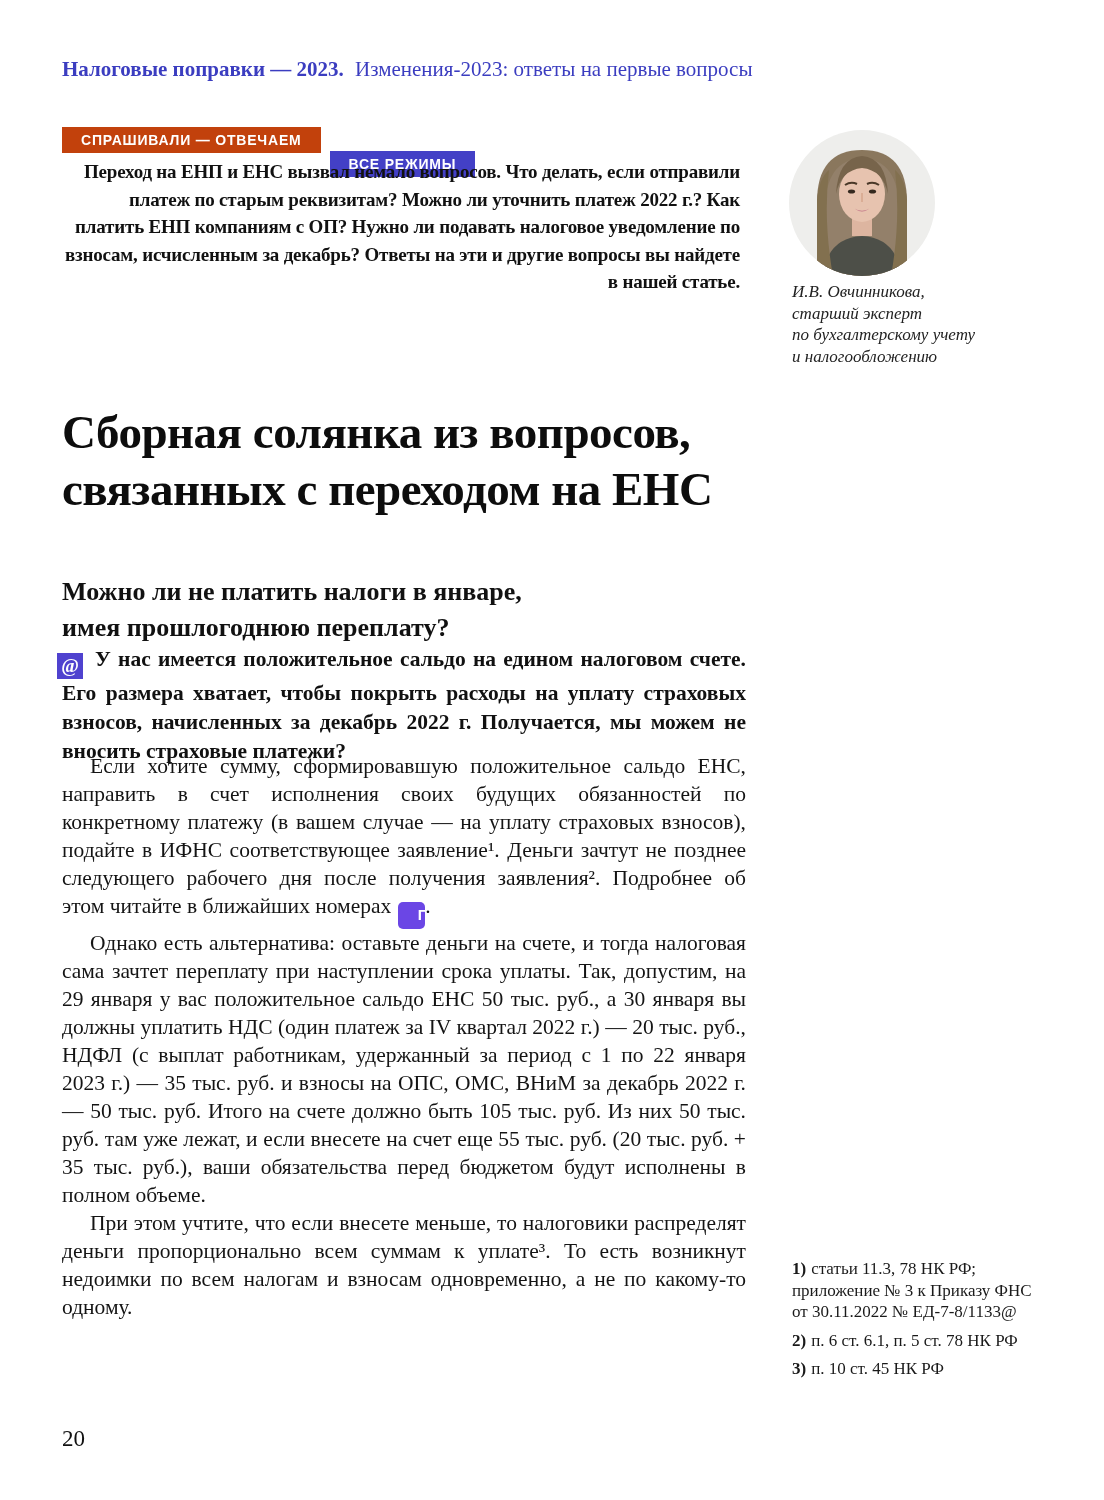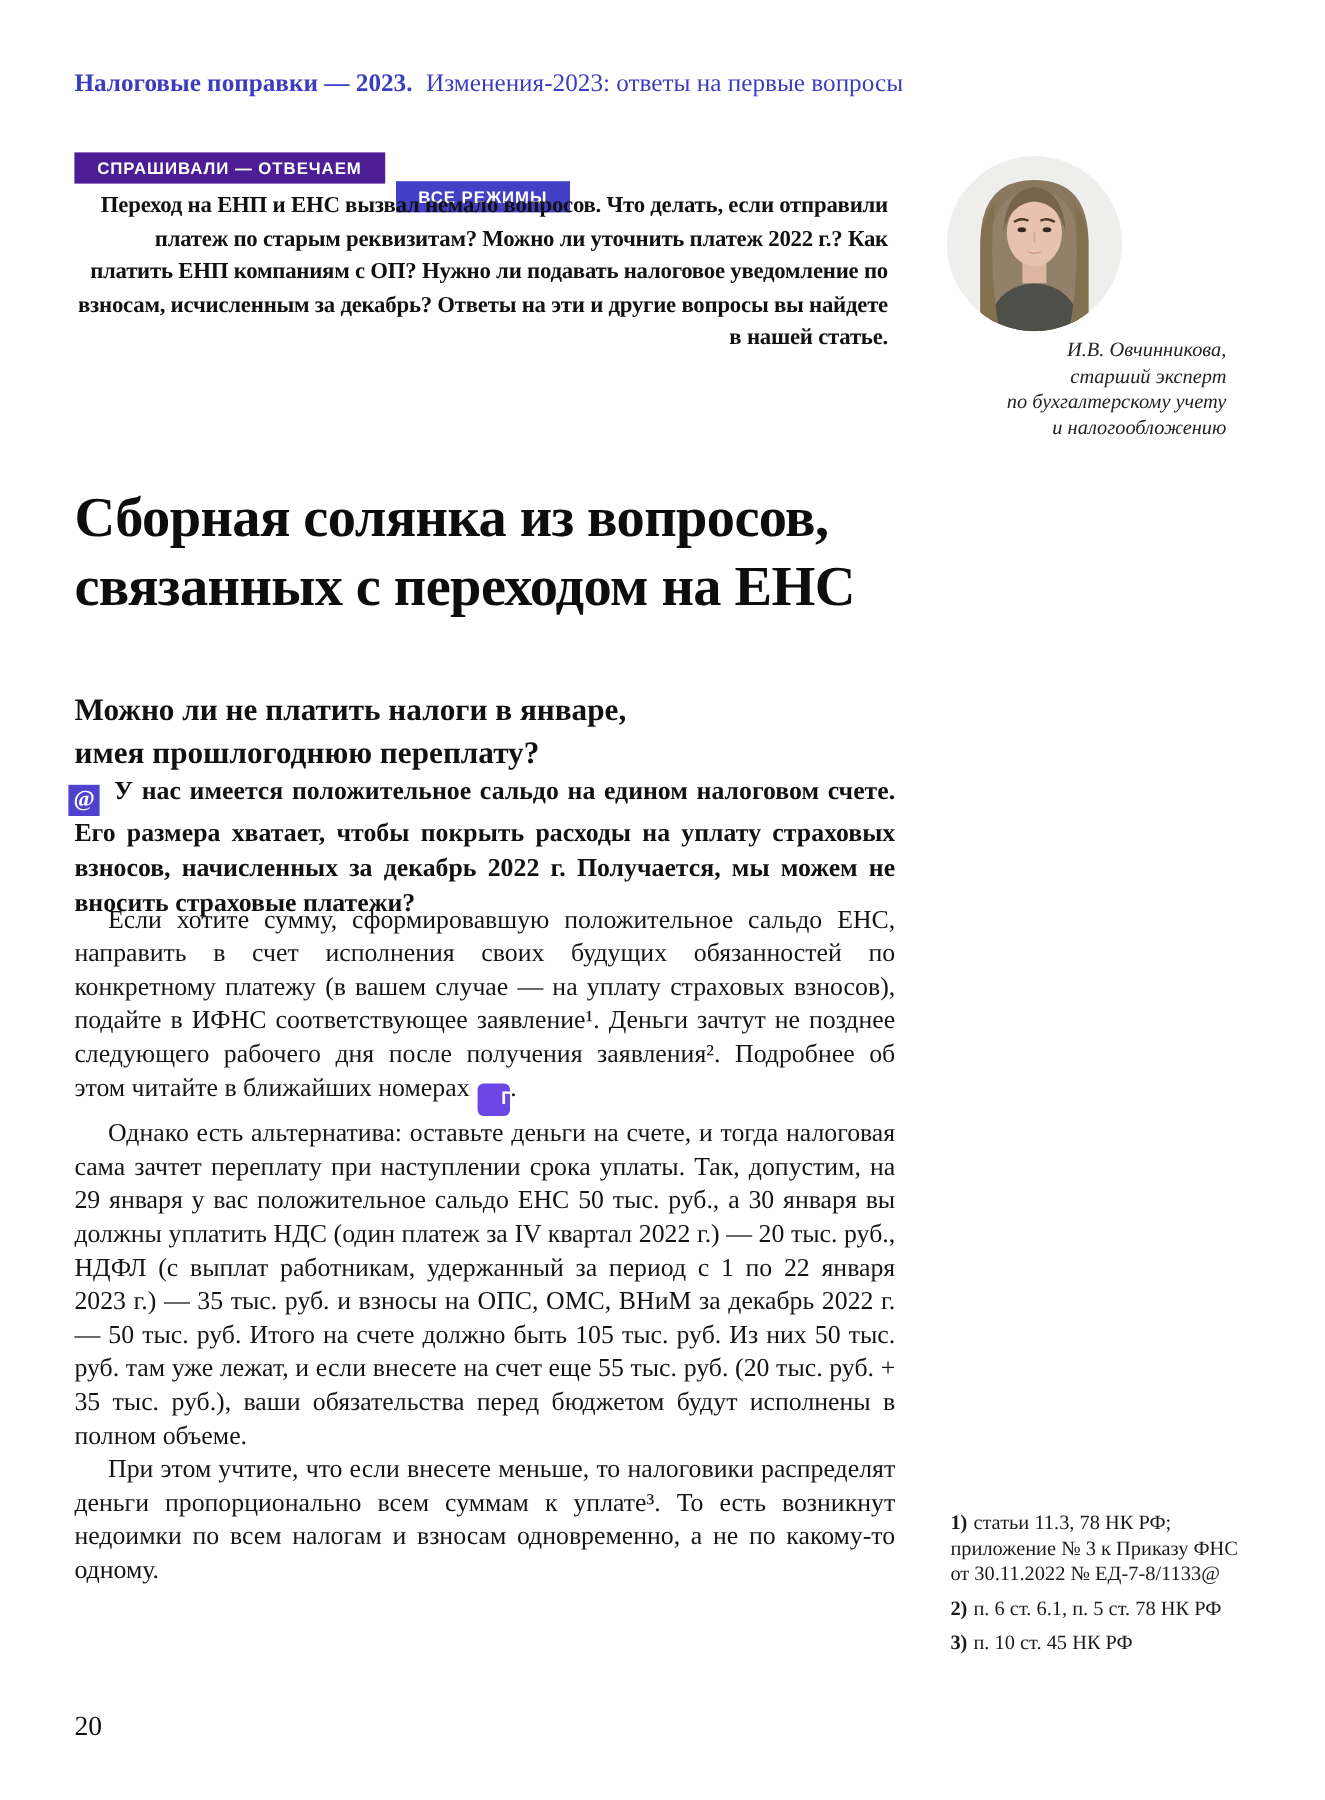--- a/index.html
+++ b/index.html
@@ -24,37 +24,37 @@
   .kicker .k-reg { font-weight: normal; margin-left: 6px; }
   
   .badges { position: absolute; left: 62px; top: 127px; display: flex; gap: 9px; }
   .badge {
     height: 26px; display: inline-flex; align-items: center;
     padding: 0 19px;
     font-family: "Liberation Sans", sans-serif;
     font-weight: bold; font-size: 14px; letter-spacing: 0.8px;
     color: #ffffff; white-space: nowrap;
   }
-  .badge-red { background: #4c1d95; }
+  .badge-red { background: #c2410c; }
   .badge-blue { background: #4340c6; margin-top: 24px; }
   
   .lead {
     position: absolute; left: 62px; top: 158px; width: 678px;
     font-weight: bold; font-size: 19px; line-height: 27.5px;
     letter-spacing: -0.2px; color: #111111; text-align: right;
   }
   
   .portrait {
     position: absolute; left: 789px; top: 130px;
     width: 146px; height: 146px; border-radius: 50%;
   }
   .author-caption {
     position: absolute; left: 792px; top: 281px; width: 230px;
     font-style: italic; font-size: 17px; line-height: 21.5px;
-    color: #222222; white-space: pre-line; text-align: right;
+    color: #222222; white-space: pre-line;
   }
   
   .title {
     position: absolute; left: 62px; top: 404px; width: 980px;
     font-weight: bold; font-size: 47px; line-height: 57px;
     letter-spacing: -0.5px; color: #0d0d0d; white-space: pre-line;
   }
   
   .subhead {
     position: absolute; left: 62px; top: 574px; width: 700px;

